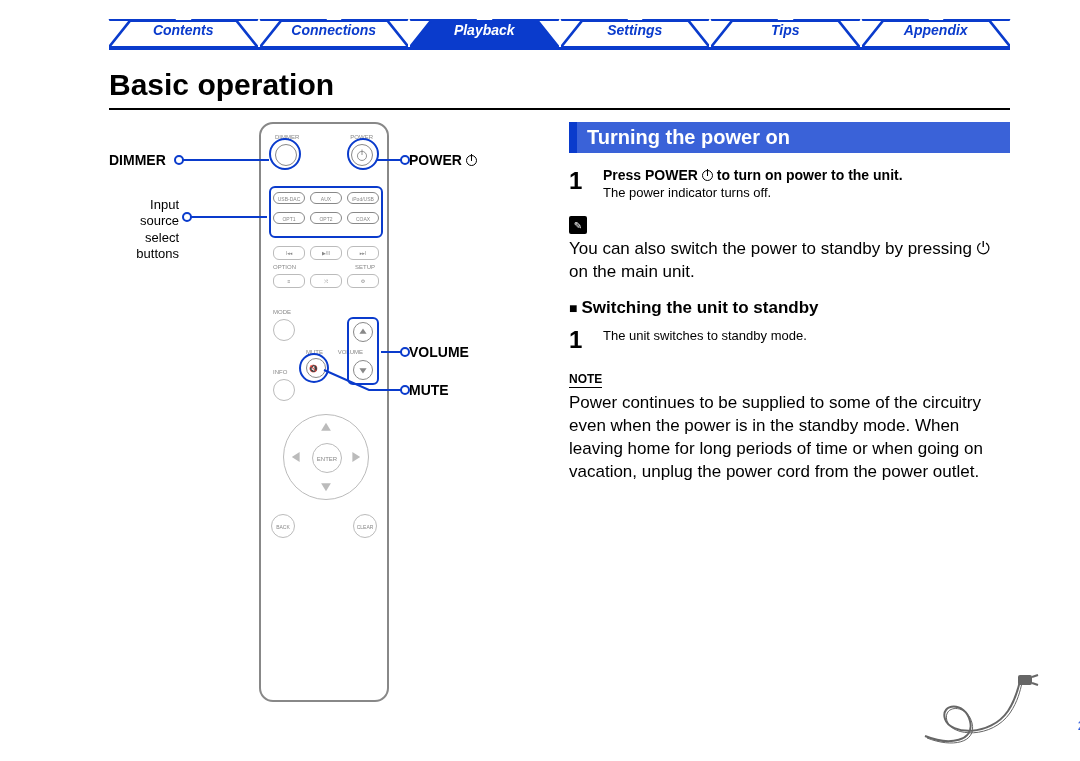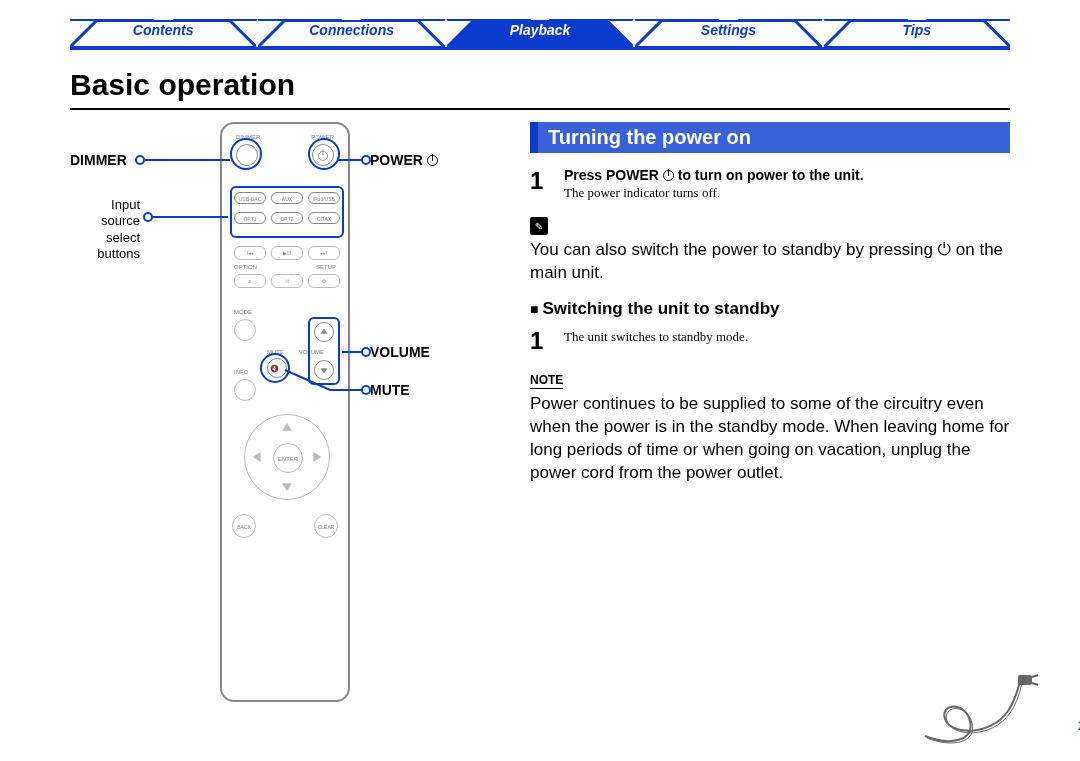--- a/index.html
+++ b/index.html
@@ -5,21 +5,21 @@
   * { box-sizing: border-box; margin: 0; padding: 0; }
   body {
     width: 1080px;
     height: 761px;
     background: #fff;
     font-family: Arial, Helvetica, sans-serif;
     color: #000;
     position: relative;
   }
   .page {
-    padding: 20px 70px 0 70px;
+    padding: 20px 70px 0 109px;
   }
   
   .tabs {
     display: flex;
     gap: 2px;
     border-bottom: 3px solid #0a3bcc;
     height: 30px;
     align-items: flex-end;
   }
   .tab {
@@ -66,21 +66,21 @@
     font-weight: bold;
     font-size: 20px;
     padding: 4px 10px;
     border-left: 8px solid #0a3bcc;
     margin-bottom: 14px;
   }
   .step { display:flex; gap:10px; margin: 0 0 6px 0; }
   .stepnum { font-size: 24px; font-weight: bold; width: 24px; }
   .steptext { flex:1; }
   .step-bold { font-weight:bold; font-size:14px; }
-  .step-body { font-size:13px; margin-top:2px;font-family:Liberation Serif, serif; }
+  .step-body { font-size:13px; margin-top:2px; }
   .note-pencil {
     background:#000; color:#fff; width:18px; height:18px;
     display:inline-flex; align-items:center; justify-content:center;
     font-size:10px; border-radius:2px; margin-top:10px;
   }
   .notesmall { font-size:17px; margin-top:4px; line-height:1.35; }
   .sub-head { font-size:17px; font-weight:bold; margin:14px 0 8px 0; }
   .sub-head .sq { font-size:14px; margin-right:4px; }
   .note-head { font-size:12px; font-weight:bold; border-bottom:1px solid #000; display:inline-block; padding-bottom:1px; margin-top:12px;}
   
@@ -131,20 +131,26 @@
       <svg viewBox="0 0 100 28" preserveAspectRatio="none">
           <polygon class="tabfill" points="0,28 14,2 86,2 100,28"></polygon>
         </svg>
       <span>Settings</span>
     </div>
     <div class="tab">
       <svg viewBox="0 0 100 28" preserveAspectRatio="none">
           <polygon class="tabfill" points="0,28 14,2 86,2 100,28"></polygon>
         </svg>
       <span>Tips</span>
+    </div>
+    <div class="tab">
+      <svg viewBox="0 0 100 28" preserveAspectRatio="none">
+          <polygon class="tabfill" points="0,28 14,2 86,2 100,28"></polygon>
+        </svg>
+      <span>Appendix</span>
     </div>
   </div>
 
   <h1 class="page-title">Basic operation</h1>
   <div class="rule"></div>
 
   <div class="cols">
 
     <div class="left">
       <div class="remote-wrap">

